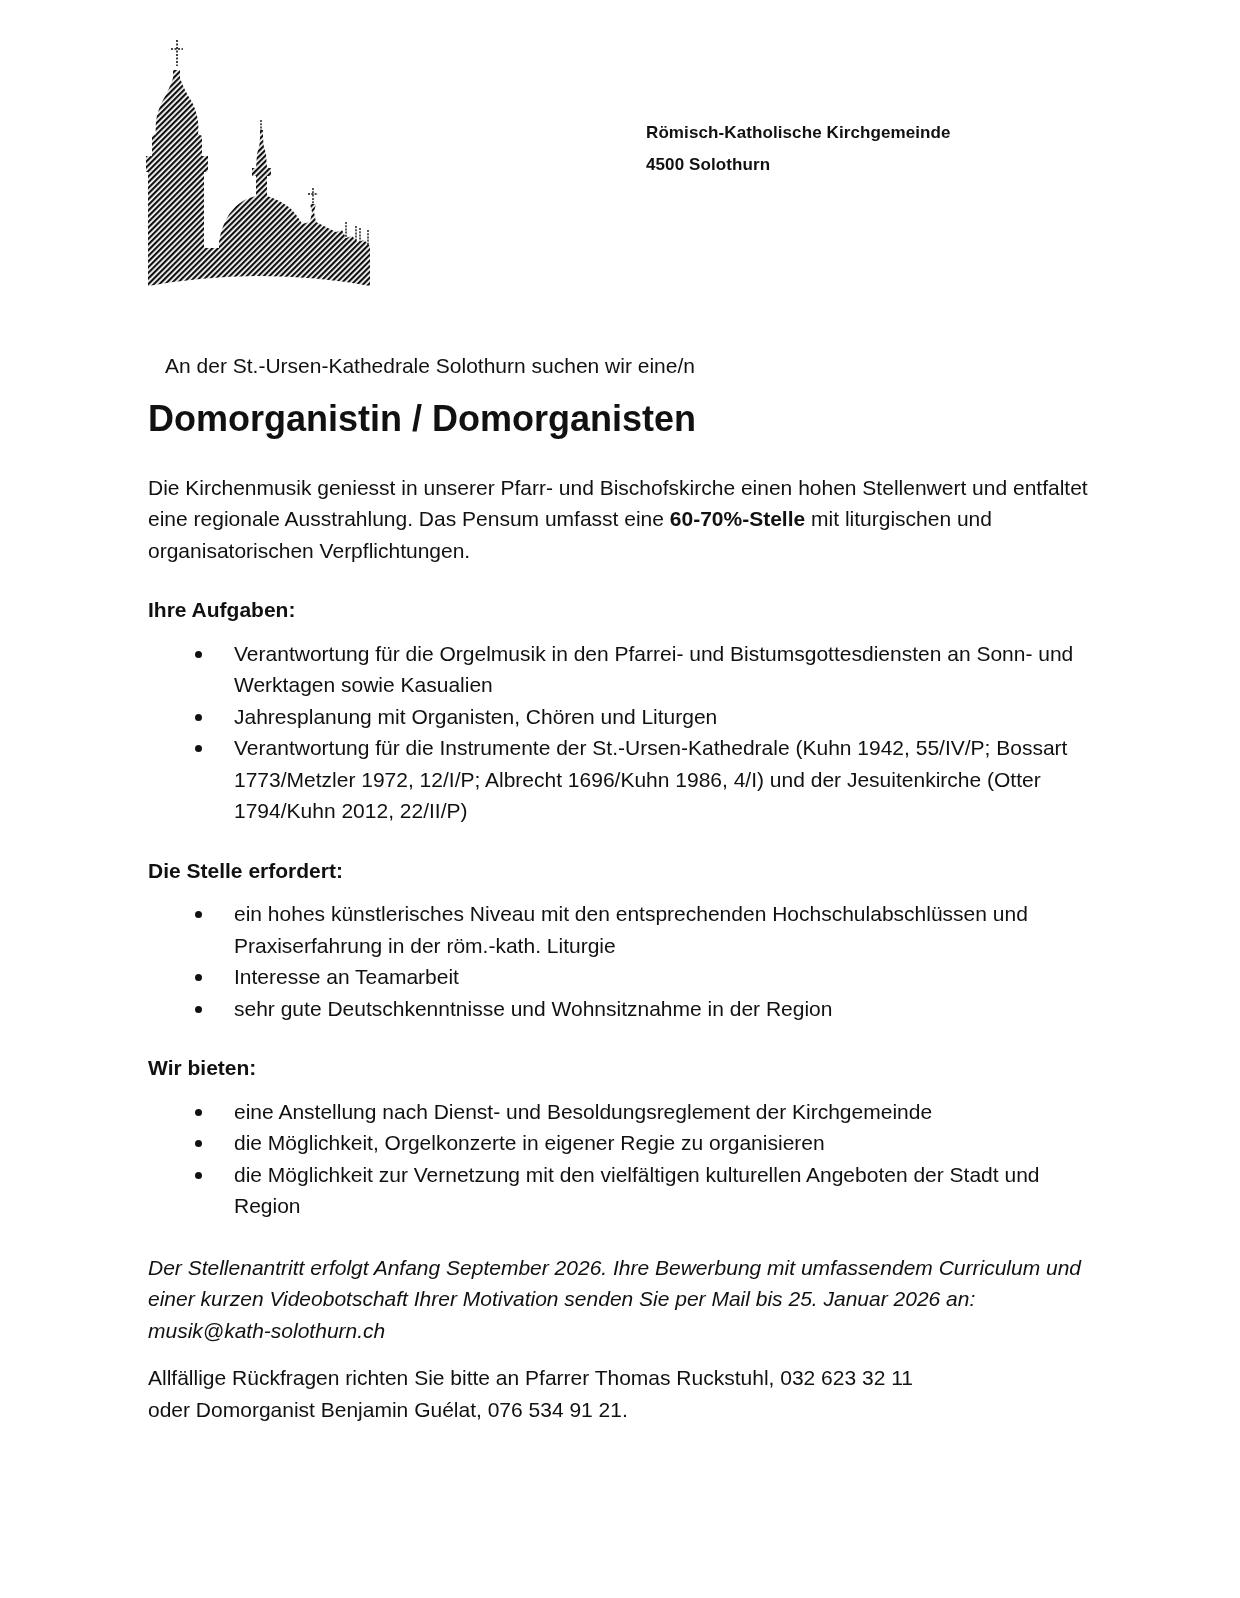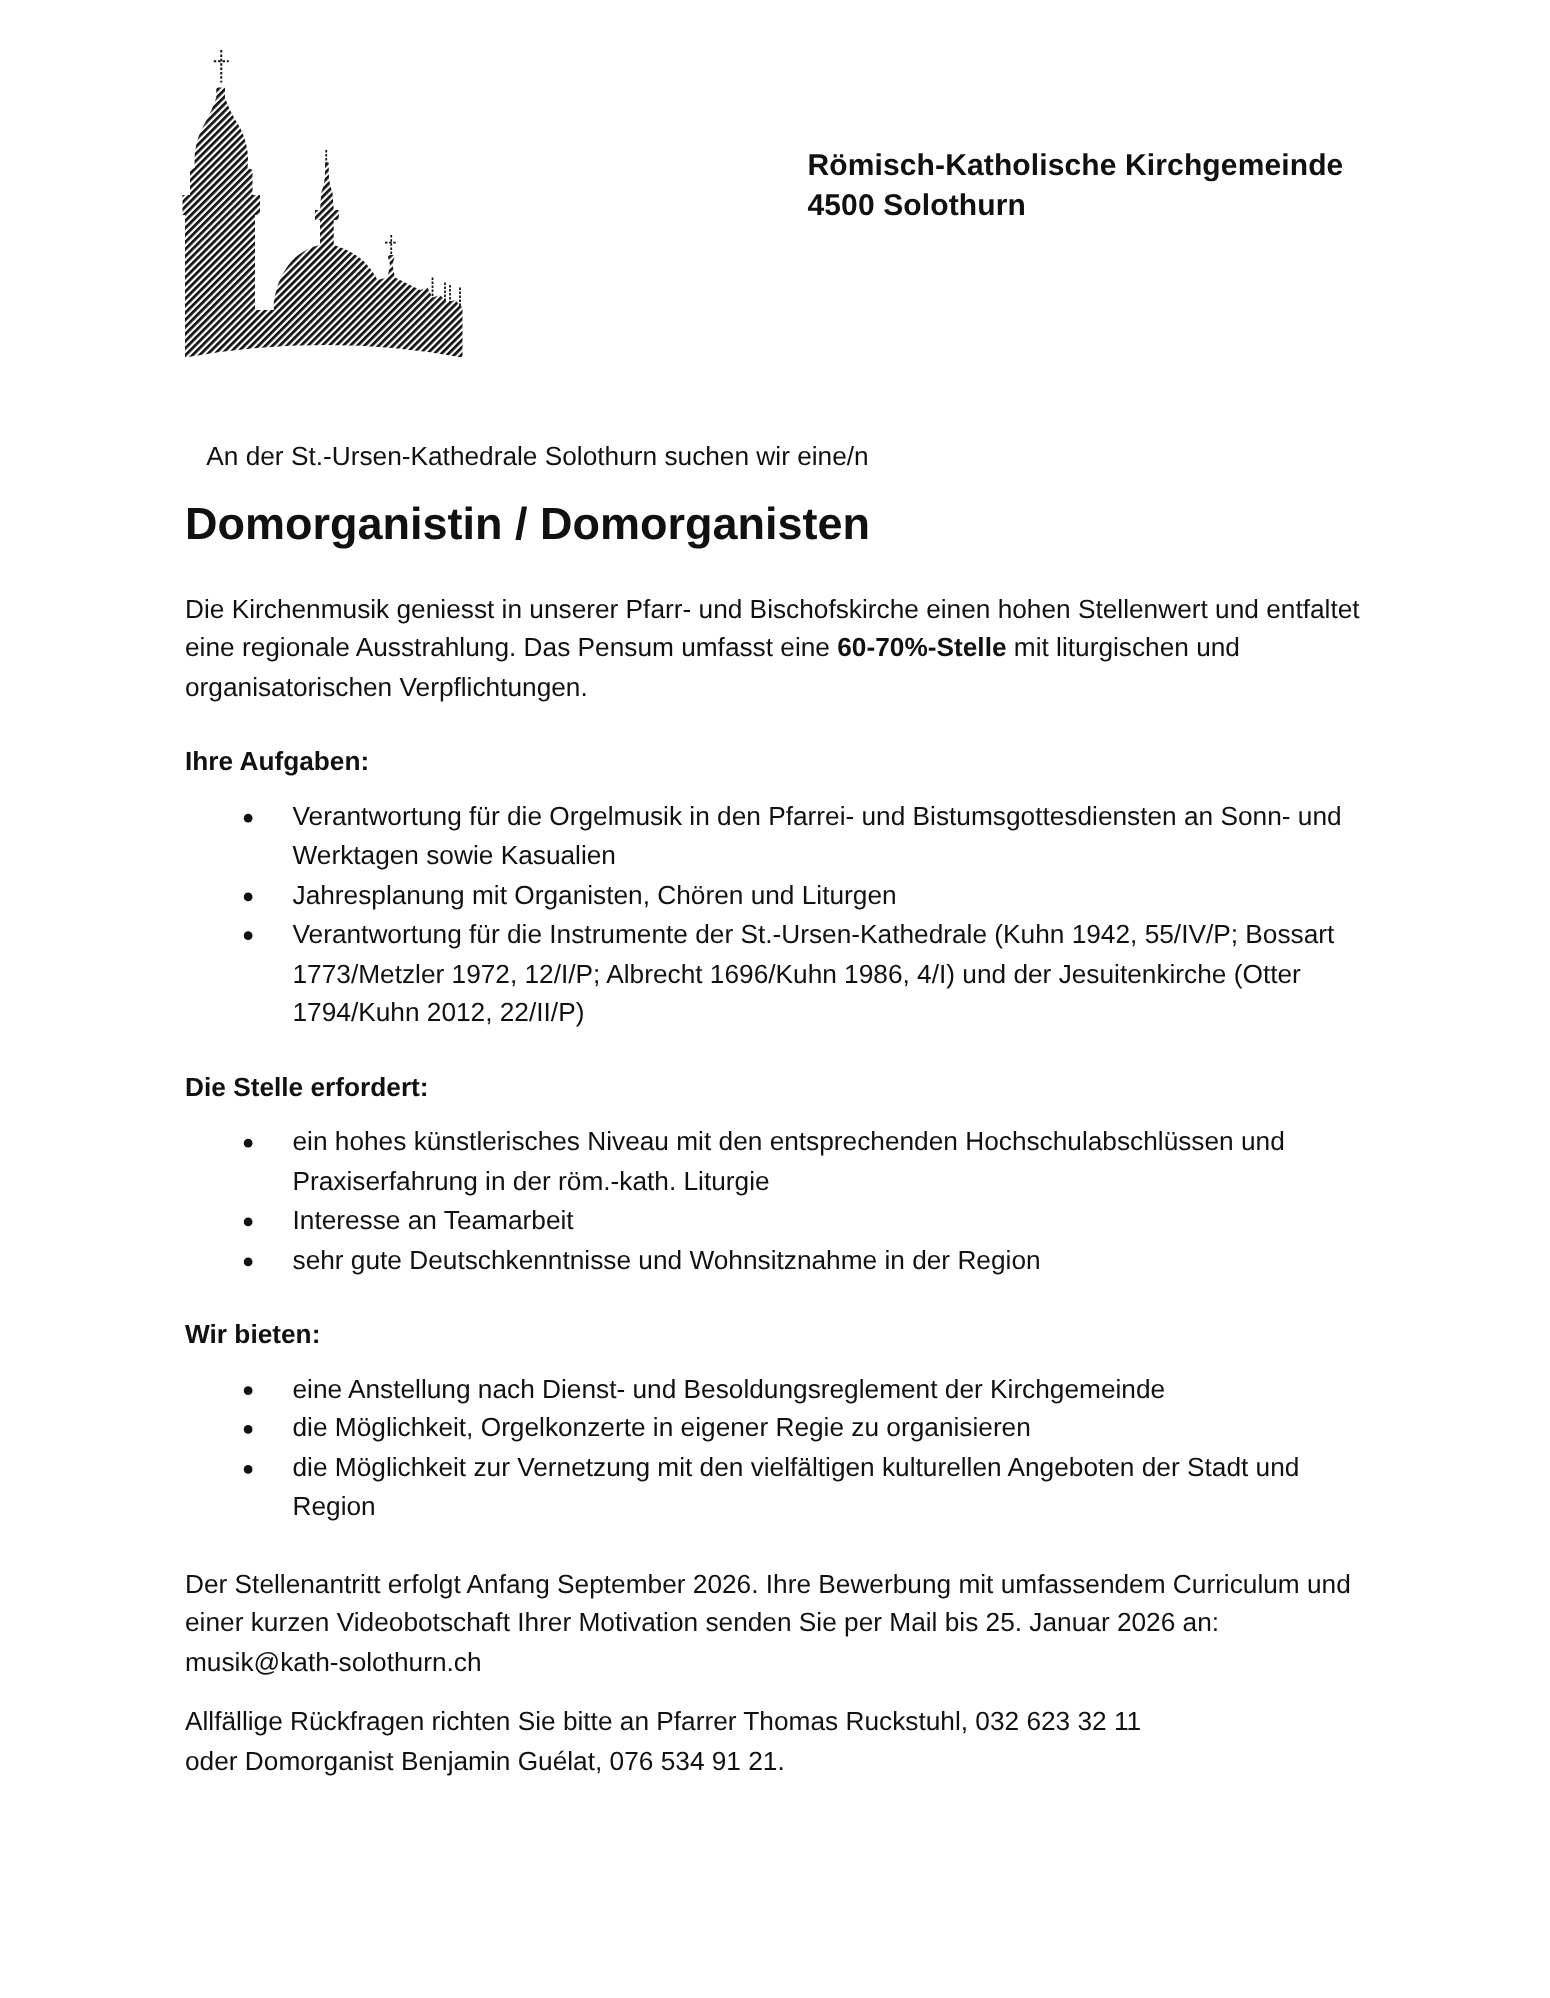--- a/index.html
+++ b/index.html
@@ -19,21 +19,21 @@
       position: absolute;
       left: 146px;
       top: 36px;
       width: 230px;
       height: 256px;
     }
     .org {
       position: absolute;
       left: 646px;
       top: 117px;
-      font-size: 24px;
+      font-size: 17px;
       font-weight: bold;
       line-height: 32px;
       letter-spacing: 0.1px;
     }
     .content {
       position: absolute;
       left: 148px;
       top: 333px;
       width: 960px;
       font-size: 21px;
@@ -62,21 +62,21 @@
     }
     ul.bullets li .bullet {
       position: absolute;
       left: 35px;
       top: 13px;
       width: 7px;
       height: 7px;
       border-radius: 50%;
       background: #111111;
     }
-    .closing { margin: 30px 16px 0 0; }
+    .closing { margin: 30px 16px 0 0; font-style: italic; }
     .contact { margin: 16px 0 0 0; }
     b { font-weight: bold; }
   </style>
 </head>
 <body>
 
 <div class="logo">
   <svg width="230" height="256" viewBox="0 0 230 256">
     <defs>
       <pattern id="hatch" patternUnits="userSpaceOnUse" width="4" height="4" patternTransform="rotate(45)">

